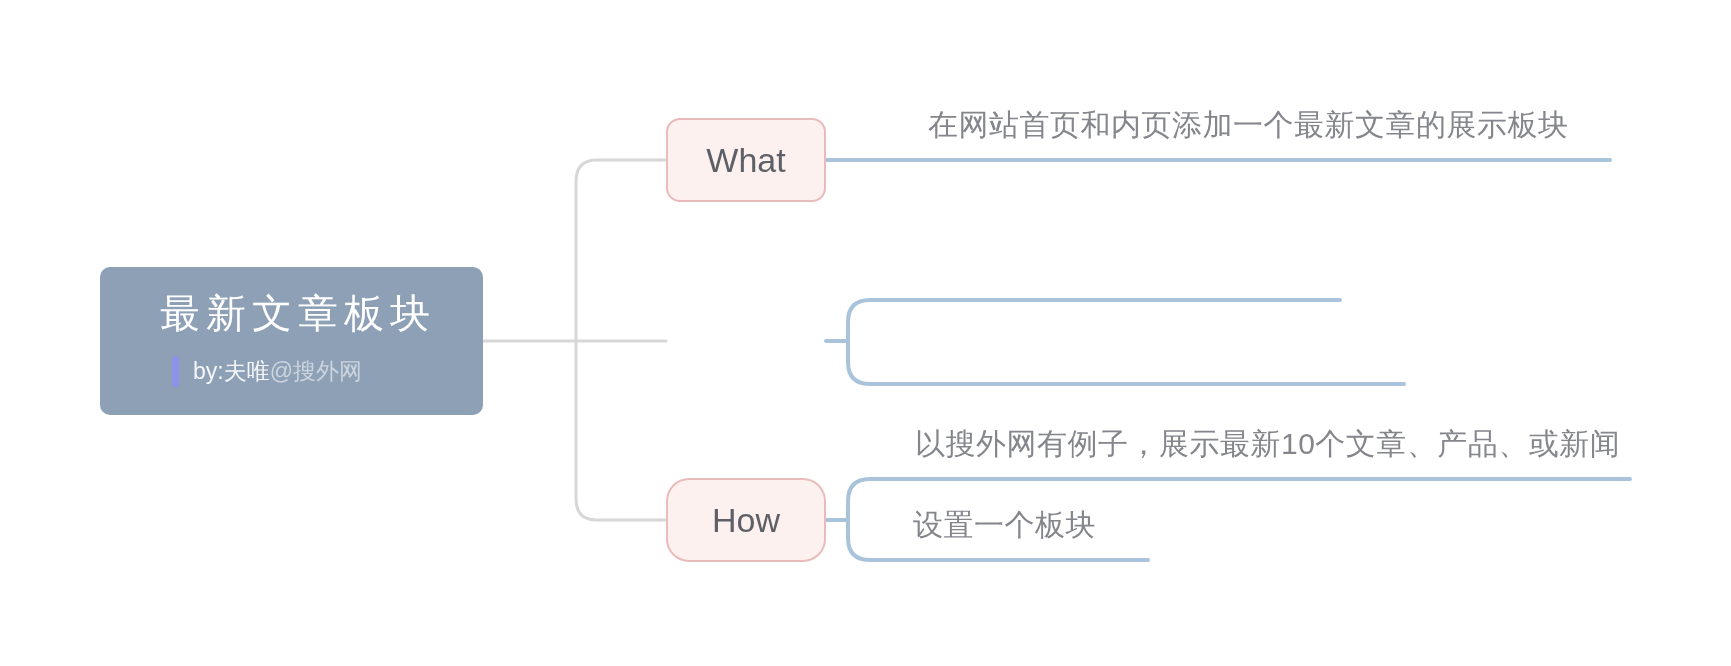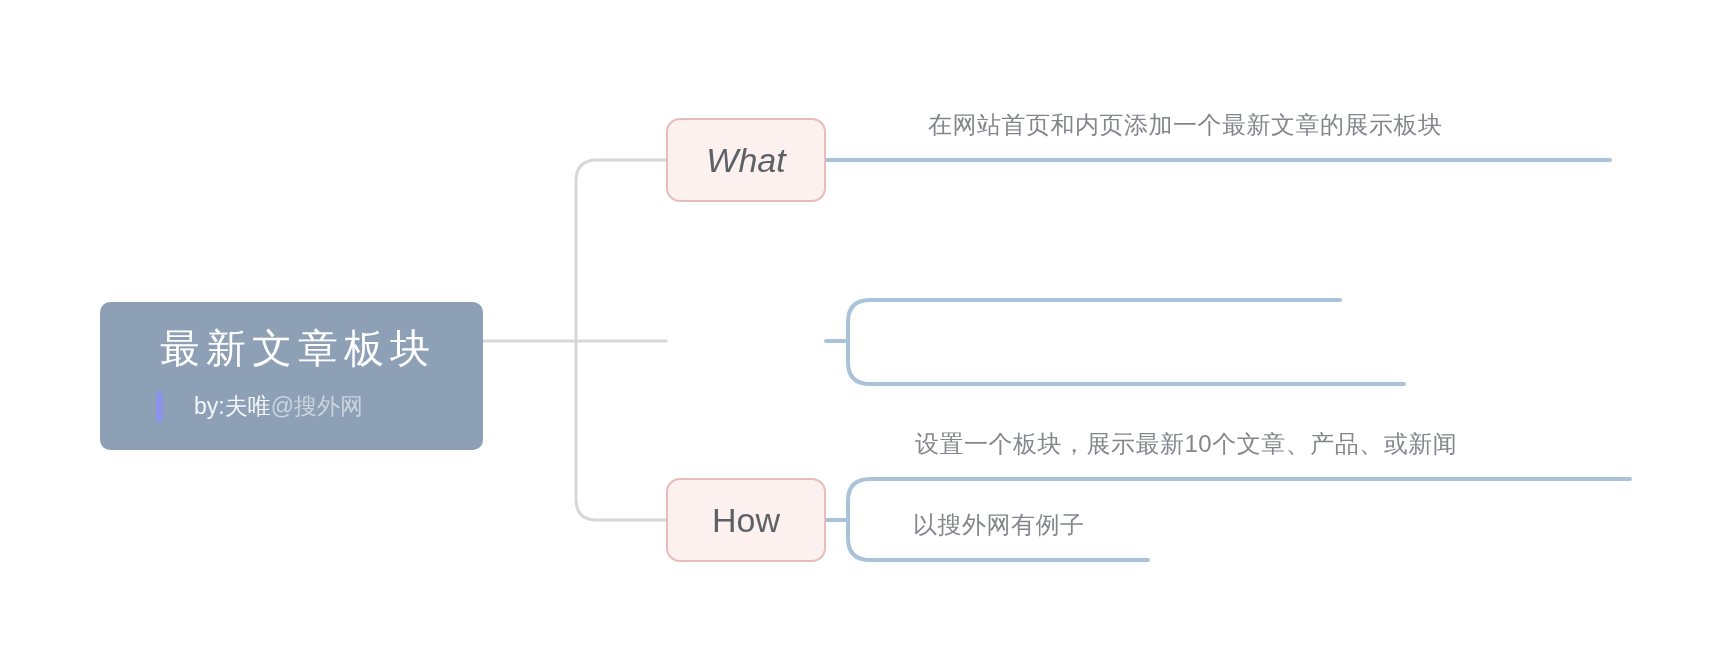--- a/index.html
+++ b/index.html
@@ -23,50 +23,50 @@
     font-family:"Liberation Sans","DejaVu Sans",sans-serif;
     overflow:hidden;
   }
   svg.connectors{position:absolute;left:0;top:0;}
   svg.connectors path{fill:none;stroke-linecap:round;stroke-linejoin:round;}
   svg.connectors path.gray{stroke:var(--trunk-line);stroke-width:3;}
   svg.connectors path.blue{stroke:var(--branch-line);stroke-width:4;}
 
   .root-node{
     position:absolute;left:100px;top:267px;width:383px;height:148px;
-    background:var(--root-bg);border-radius:10px;box-sizing:border-box;margin-top:35px;
+    background:var(--root-bg);border-radius:10px;box-sizing:border-box;
   }
   .root-title{
     position:absolute;left:60px;top:24px;
     font-size:40px;line-height:44px;letter-spacing:6px;
     color:var(--root-title-color);white-space:nowrap;
   }
-  .byline{position:absolute;left:56px;top:89px;display:flex;align-items:center;gap:17px;}
+  .byline{position:absolute;left:72px;top:89px;display:flex;align-items:center;}
   .byline-bar{
     display:inline-block;width:7px;height:31px;margin-right:14px;
     background:var(--byline-bar);border-radius:3px;
   }
   .byline-text{font-size:23px;line-height:31px;color:var(--byline-prefix-color);white-space:nowrap;}
   .byline-text .muted{color:var(--byline-suffix-color);}
 
   .topic{
     position:absolute;left:666px;width:160px;height:84px;box-sizing:border-box;
     background:var(--branch-node-bg);
     border:2px solid var(--branch-node-border);
     border-radius:14px;
     display:flex;align-items:center;justify-content:center;
     font-size:34px;color:var(--branch-node-text);
   }
-  .topic.what{top:118px;font-style:italic;}
+  .topic.what{top:118px;}
   .topic.why{top:299px;}
-  .topic.how{top:478px;}
+  .topic.how{top:478px;border-radius:23px;}
 
   .leaf{
     position:absolute;
-    font-size:24px;line-height:36px;letter-spacing:0.5px;
+    font-size:30px;line-height:36px;letter-spacing:0.5px;
     color:var(--leaf-text);white-space:nowrap;text-align:center;
   }
 </style>
 </head>
 <body>
 
 <div class="canvas">
 
   <svg class="connectors" width="1731" height="666" viewBox="0 0 1731 666" aria-hidden="true">
 
@@ -97,16 +97,16 @@
   <div class="topic what">
     <span>What</span>
   </div>
   <div class="topic how">
     <span>How</span>
   </div>
 
   <div class="leaf" style="left:928px;top:107px">在网站首页和内页添加一个最新文章的展示板块</div>
 
 
-  <div class="leaf" style="left:915px;top:426px">设置一个板块，展示最新10个文章、产品、或新闻</div>
-  <div class="leaf" style="left:913px;top:507px">以搜外网有例子</div>
+  <div class="leaf" style="left:915px;top:426px">以搜外网有例子，展示最新10个文章、产品、或新闻</div>
+  <div class="leaf" style="left:913px;top:507px">设置一个板块</div>
 
 </div>
 
 </body></html>

